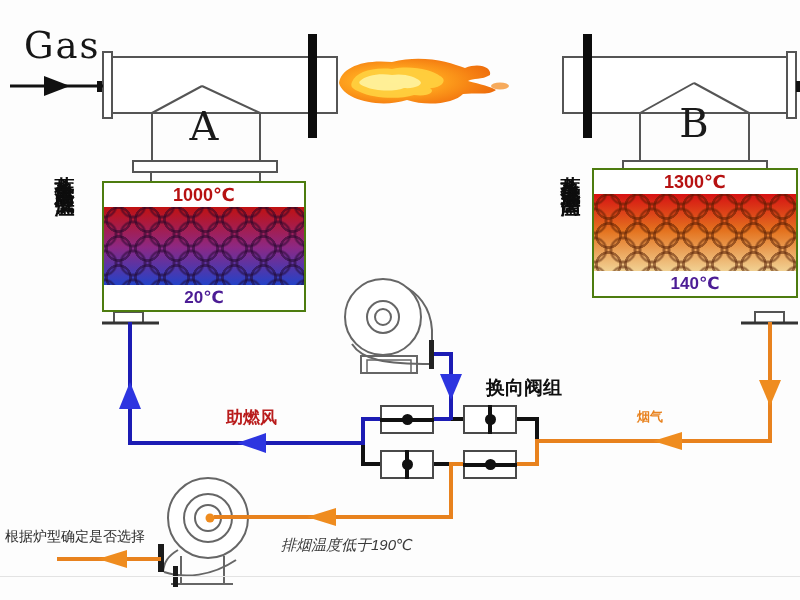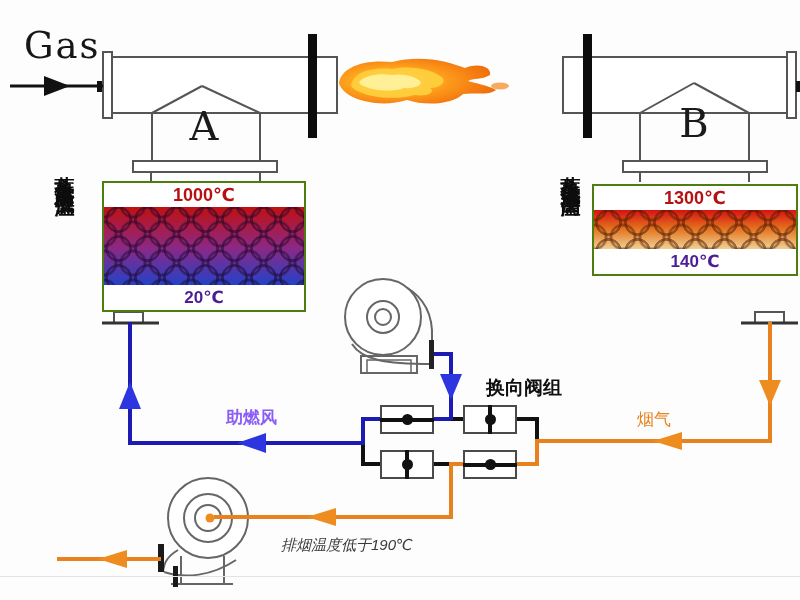--- a/index.html
+++ b/index.html
@@ -3,22 +3,22 @@
 <meta charset="utf-8">
 <style>
   html,body{margin:0;padding:0;background:#fff;}
   #stage{position:relative;width:800px;height:600px;background:#fdfdfd;overflow:hidden;
          font-family:"Liberation Sans","DejaVu Sans",sans-serif;color:#111;}
   #diagram{position:absolute;left:0;top:0;}
   .lbl{position:absolute;white-space:nowrap;}
   .gas{font-family:"DejaVu Serif","Liberation Serif",serif;font-size:37px;color:#161616;letter-spacing:2px;}
   .burner-letter{font-family:"DejaVu Serif","Liberation Serif",serif;font-size:40px;color:#1a1a1a;text-align:center;width:40px;}
   .cn{font-weight:bold;font-size:19px;color:#101010;}
-  .cn-blue{font-weight:bold;font-size:17px;color:#8b5cf6;}
-  .cn-orange{font-weight:normal;font-size:17px;color:#e8821e;}
+  .cn-blue{font-weight:bold;font-size:17px;color:#b91c1c;}
+  .cn-orange{font-weight:bold;font-size:13px;color:#e8821e;}
   .note{font-size:14px;color:#2c2c2c;}
   .note2{font-size:15px;color:#3a3a3a;}
   .side-text{position:absolute;writing-mode:vertical-rl;text-orientation:upright;
              font-weight:bold;font-size:20px;letter-spacing:3px;color:#0d0d0d;line-height:22px;}
   .regen{position:absolute;background:#fff;border:2px solid #4d7c0f;box-sizing:border-box;
          display:flex;flex-direction:column;}
   .regen .band{display:flex;align-items:center;justify-content:center;font-weight:bold;}
   .regen .band-top{height:24px;font-size:18px;color:#b61111;}
   .regen .band-bottom{height:25px;font-size:17px;color:#4c1d95;}
   .regen .bed{flex:1;}
@@ -154,21 +154,21 @@
       <circle cx="210" cy="518" r="4.5" stroke="none"></circle>
     </g>
   </svg>
 
   <div class="regen" style="left:102px;top:181px;width:204px;height:131px;">
     <div class="band band-top">1000℃</div>
     <div class="bed bed-a"></div>
     <div class="band band-bottom">20℃</div>
   </div>
 
-  <div class="regen" style="left:592px;top:184px;width:206px;height:92px;">
+  <div class="regen" style="left:592px;top:168px;width:206px;height:130px;">
     <div class="band band-top">1300℃</div>
     <div class="bed bed-b"></div>
     <div class="band band-bottom">140℃</div>
   </div>
 
   <div class="valve" style="left:380px;top:405px;">
     <div class="stem-h"></div>
     <div class="dot"></div>
   </div>
   <div class="valve" style="left:463px;top:405px;">
@@ -190,16 +190,17 @@
   <div class="lbl burner-letter" style="left:674px;top:100px;">B</div>
 
   <div class="side-text" style="left:54px;top:160px;height:195px;">蓄热体高温变低温</div>
   <div class="side-text" style="left:560px;top:160px;height:195px;">蓄热体低温变高温</div>
 
   <div class="lbl cn" style="left:486px;top:375px;text-align:right;">换向阀组</div>
 
   <div class="lbl cn-blue" style="left:226px;top:406px;">助燃风</div>
   <div class="lbl cn-orange" style="left:637px;top:408px;">烟气</div>
 
+  <div class="lbl note" style="left:5px;top:528px;">根据炉型确定是否选择</div>
   <div class="lbl note2" style="left:281px;top:536px;font-style:italic;">排烟温度低于190℃</div>
 
   <div class="baseline"></div>
 </div>
 
 </body></html>

